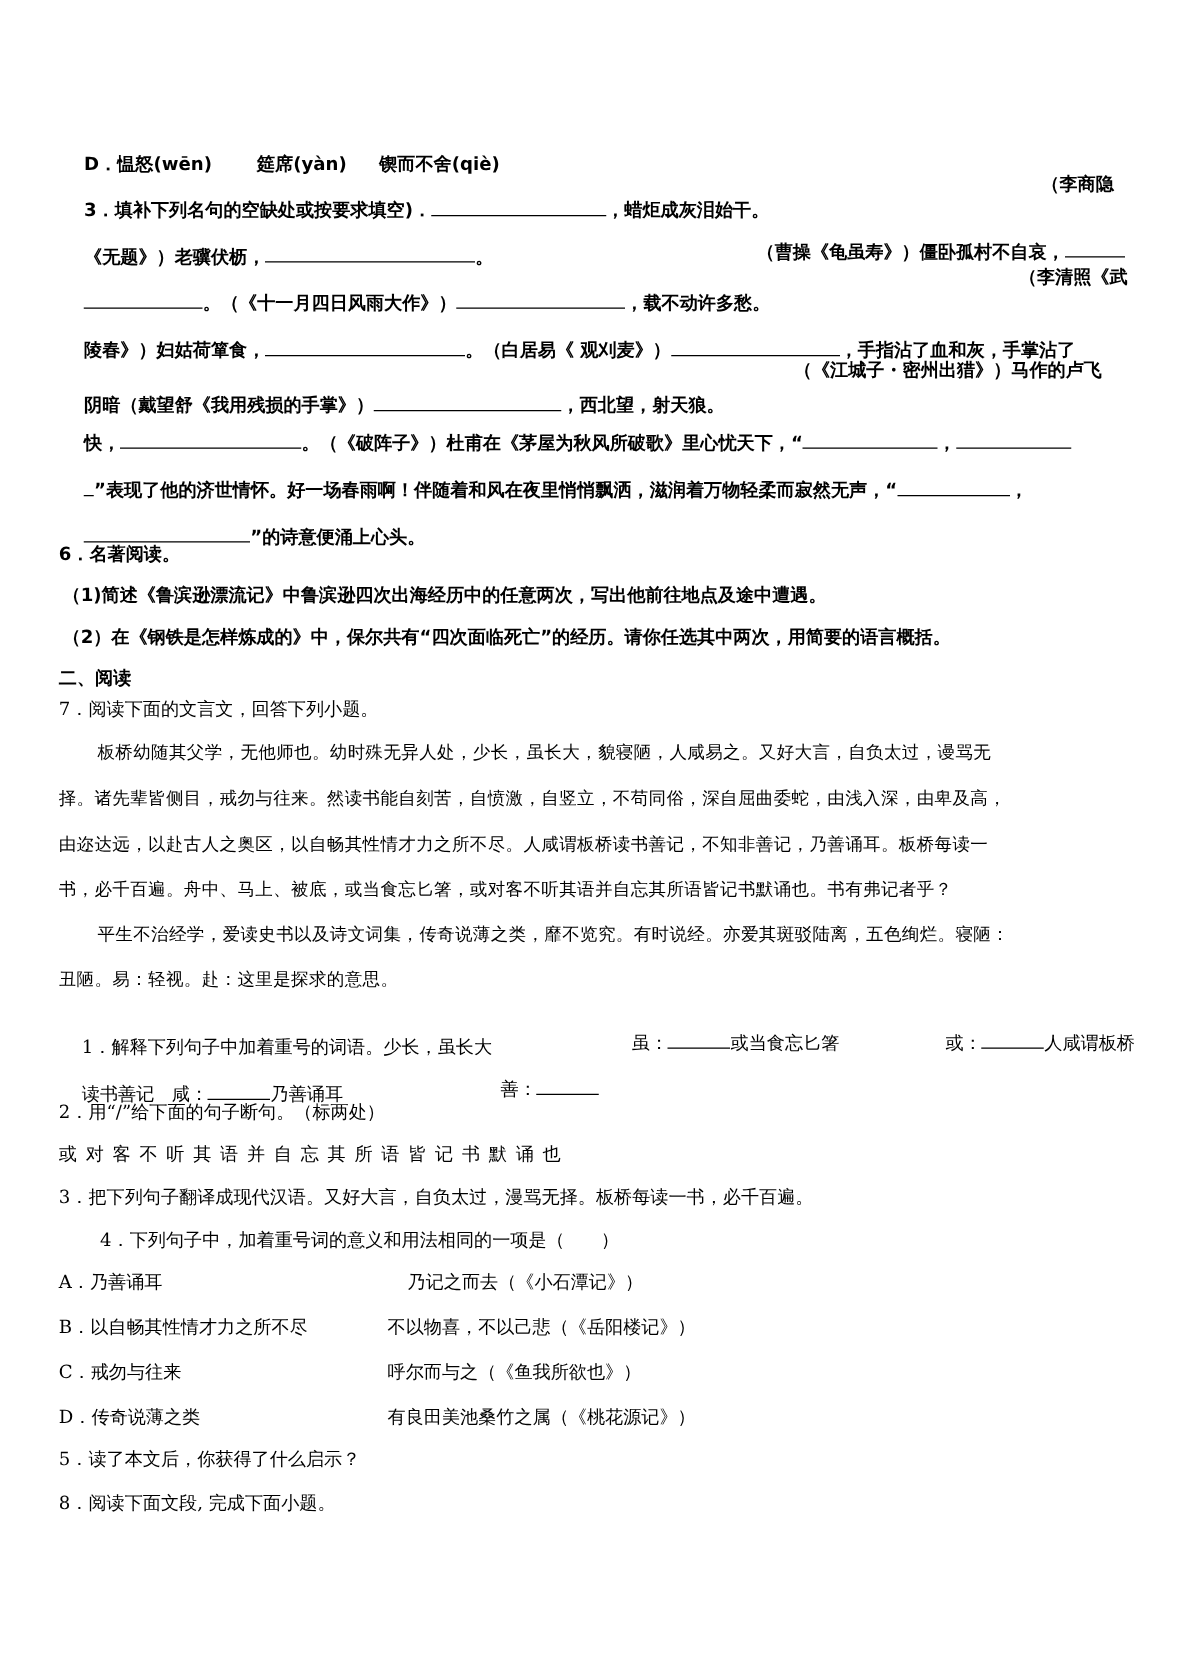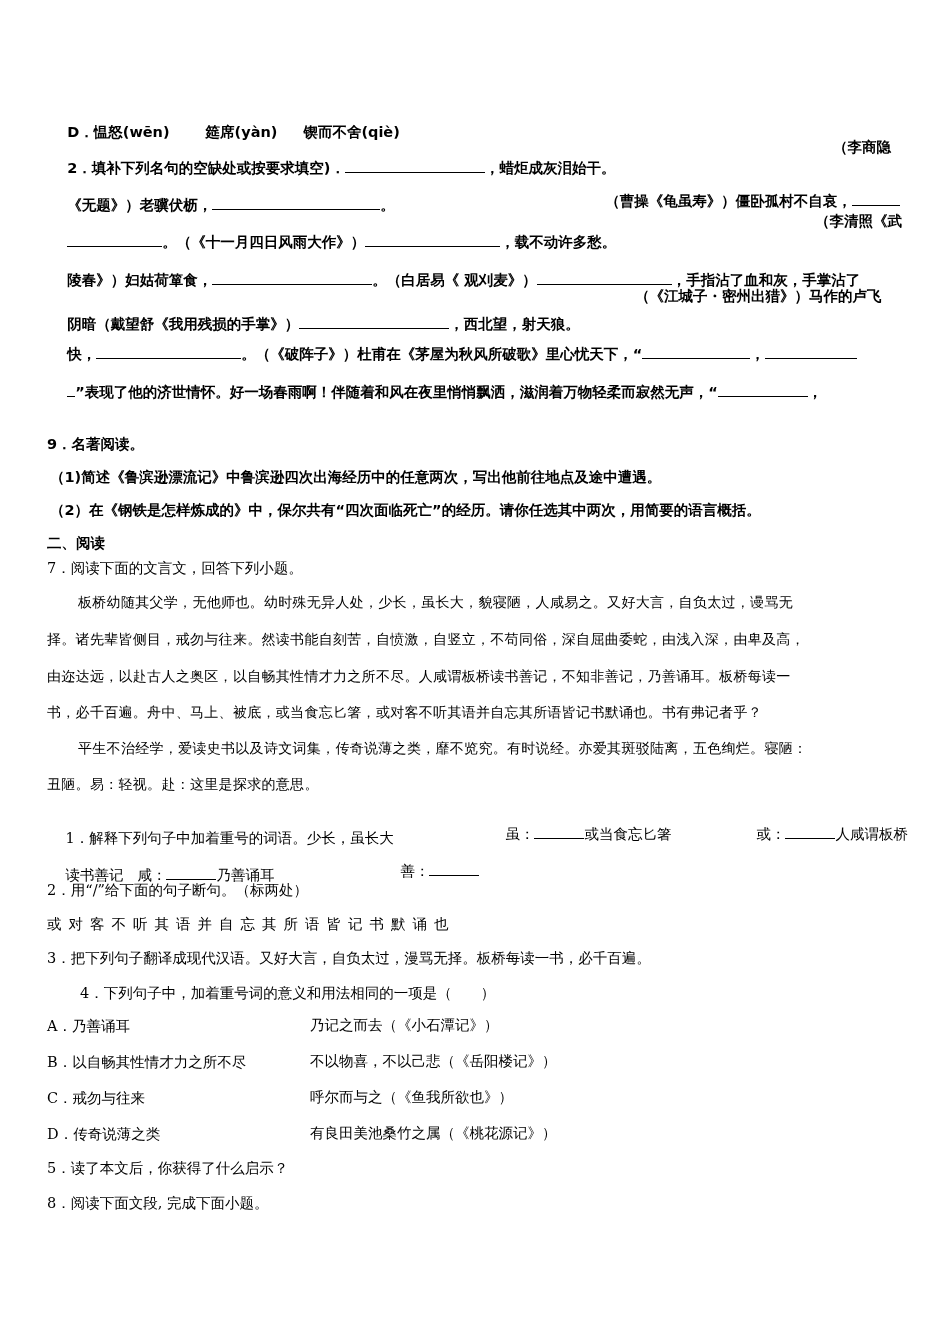--- a/index.html
+++ b/index.html
@@ -16,21 +16,21 @@
 </head>
 <body>
 
 <div class="page">
 
   <div class="ln bold" style="top:102px;">
     <span>D．</span><span>愠怒(wēn)</span><span style="display:inline-block;width:36px"></span><span>筵席(yàn)</span><span style="display:inline-block;width:26px"></span><span>锲而不舍(qiè)</span>
   </div>
 
   <div class="ln bold" style="top:138px;">
-    <span>2．填补下列名句的空缺处或按要求填空)．</span><span class="u" style="width:140px"></span><span>，蜡炬成灰泪始干。</span>
+    <span>3．填补下列名句的空缺处或按要求填空)．</span><span class="u" style="width:140px"></span><span>，蜡炬成灰泪始干。</span>
   </div>
   <div class="r bold" style="top:138px; left:833px;">（李商隐</div>
 
   <div class="ln bold" style="top:175px;">
     <span>《无题》）老骥伏枥，</span><span class="u" style="width:168px"></span><span>。</span>
   </div>
   <div class="r bold" style="top:175px; left:585px;">
     <span>（曹操《龟虽寿》）僵卧孤村不自哀，</span><span class="u" style="width:48px"></span>
   </div>
 
@@ -49,22 +49,25 @@
   <div class="r bold" style="top:287px; left:635px;">（《江城子・密州出猎》）马作的卢飞</div>
 
   <div class="ln bold" style="top:324px;">
     <span>快，</span><span class="u" style="width:145px"></span><span>。（《破阵子》）杜甫在《茅屋为秋风所破歌》里心忧天下，“</span><span class="u" style="width:108px"></span><span>，</span><span class="u" style="width:92px"></span>
   </div>
 
   <div class="ln bold" style="top:362px;">
     <span class="u" style="width:8px"></span><span>”表现了他的济世情怀。好一场春雨啊！伴随着和风在夜里悄悄飘洒，滋润着万物轻柔而寂然无声，“</span><span class="u" style="width:90px"></span><span>，</span>
   </div>
 
+  <div class="ln bold" style="top:399px;">
+    <span class="u" style="width:133px"></span><span>”的诗意便涌上心头。</span>
+  </div>
 
-  <div class="ln bold" style="top:434px;">9．名著阅读。</div>
+  <div class="ln bold" style="top:434px;">6．名著阅读。</div>
   <div class="ln bold" style="top:467px; left:50px;">（1)简述《鲁滨逊漂流记》中鲁滨逊四次出海经历中的任意两次，写出他前往地点及途中遭遇。</div>
   <div class="ln bold" style="top:500px; left:50px;">（2）在《钢铁是怎样炼成的》中，保尔共有“四次面临死亡”的经历。请你任选其中两次，用简要的语言概括。</div>
 
   <div class="ln bold" style="top:533px;">二、阅读</div>
   <div class="ln serif" style="top:558px;">7．阅读下面的文言文，回答下列小题。</div>
 
   <div class="ln kai" style="top:592px; left:78px;">板桥幼随其父学，无他师也。幼时殊无异人处，少长，虽长大，貌寝陋，人咸易之。又好大言，自负太过，谩骂无</div>
   <div class="ln kai" style="top:629px;">择。诸先辈皆侧目，戒勿与往来。然读书能自刻苦，自愤激，自竖立，不苟同俗，深自屈曲委蛇，由浅入深，由卑及高，</div>
   <div class="ln kai" style="top:666px;">由迩达远，以赴古人之奥区，以自畅其性情才力之所不尽。人咸谓板桥读书善记，不知非善记，乃善诵耳。板桥每读一</div>
   <div class="ln kai" style="top:702px;">书，必千百遍。舟中、马上、被底，或当食忘匕箸，或对客不听其语并自忘其所语皆记书默诵也。书有弗记者乎？</div>
@@ -88,21 +91,21 @@
   </div>
 
   <div class="ln serif" style="top:880px;">2．用“/”给下面的句子断句。（标两处）</div>
   <div class="ln serif spaced" style="top:914px;">或对客不听其语并自忘其所语皆记书默诵也</div>
 
   <div class="ln serif" style="top:948px;">3．把下列句子翻译成现代汉语。又好大言，自负太过，漫骂无择。板桥每读一书，必千百遍。</div>
 
   <div class="ln serif" style="top:983px;margin-left:33px;">4．下列句子中，加着重号词的意义和用法相同的一项是（　　）</div>
 
   <div class="ln serif" style="top:1016px;">A．乃善诵耳</div>
-  <div class="r serif" style="top:1016px; left:310px;">乃记之而去（《小石潭记》）</div>
+  <div class="r serif" style="top:1016px; left:326px;">乃记之而去（《小石潭记》）</div>
 
   <div class="ln serif" style="top:1052px;">B．以自畅其性情才力之所不尽</div>
   <div class="r serif" style="top:1052px; left:310px;">不以物喜，不以己悲（《岳阳楼记》）</div>
 
   <div class="ln serif" style="top:1088px;">C．戒勿与往来</div>
   <div class="r serif" style="top:1088px; left:310px;">呼尔而与之（《鱼我所欲也》）</div>
 
   <div class="ln serif" style="top:1124px;">D．传奇说薄之类</div>
   <div class="r serif" style="top:1124px; left:310px;">有良田美池桑竹之属（《桃花源记》）</div>
 

